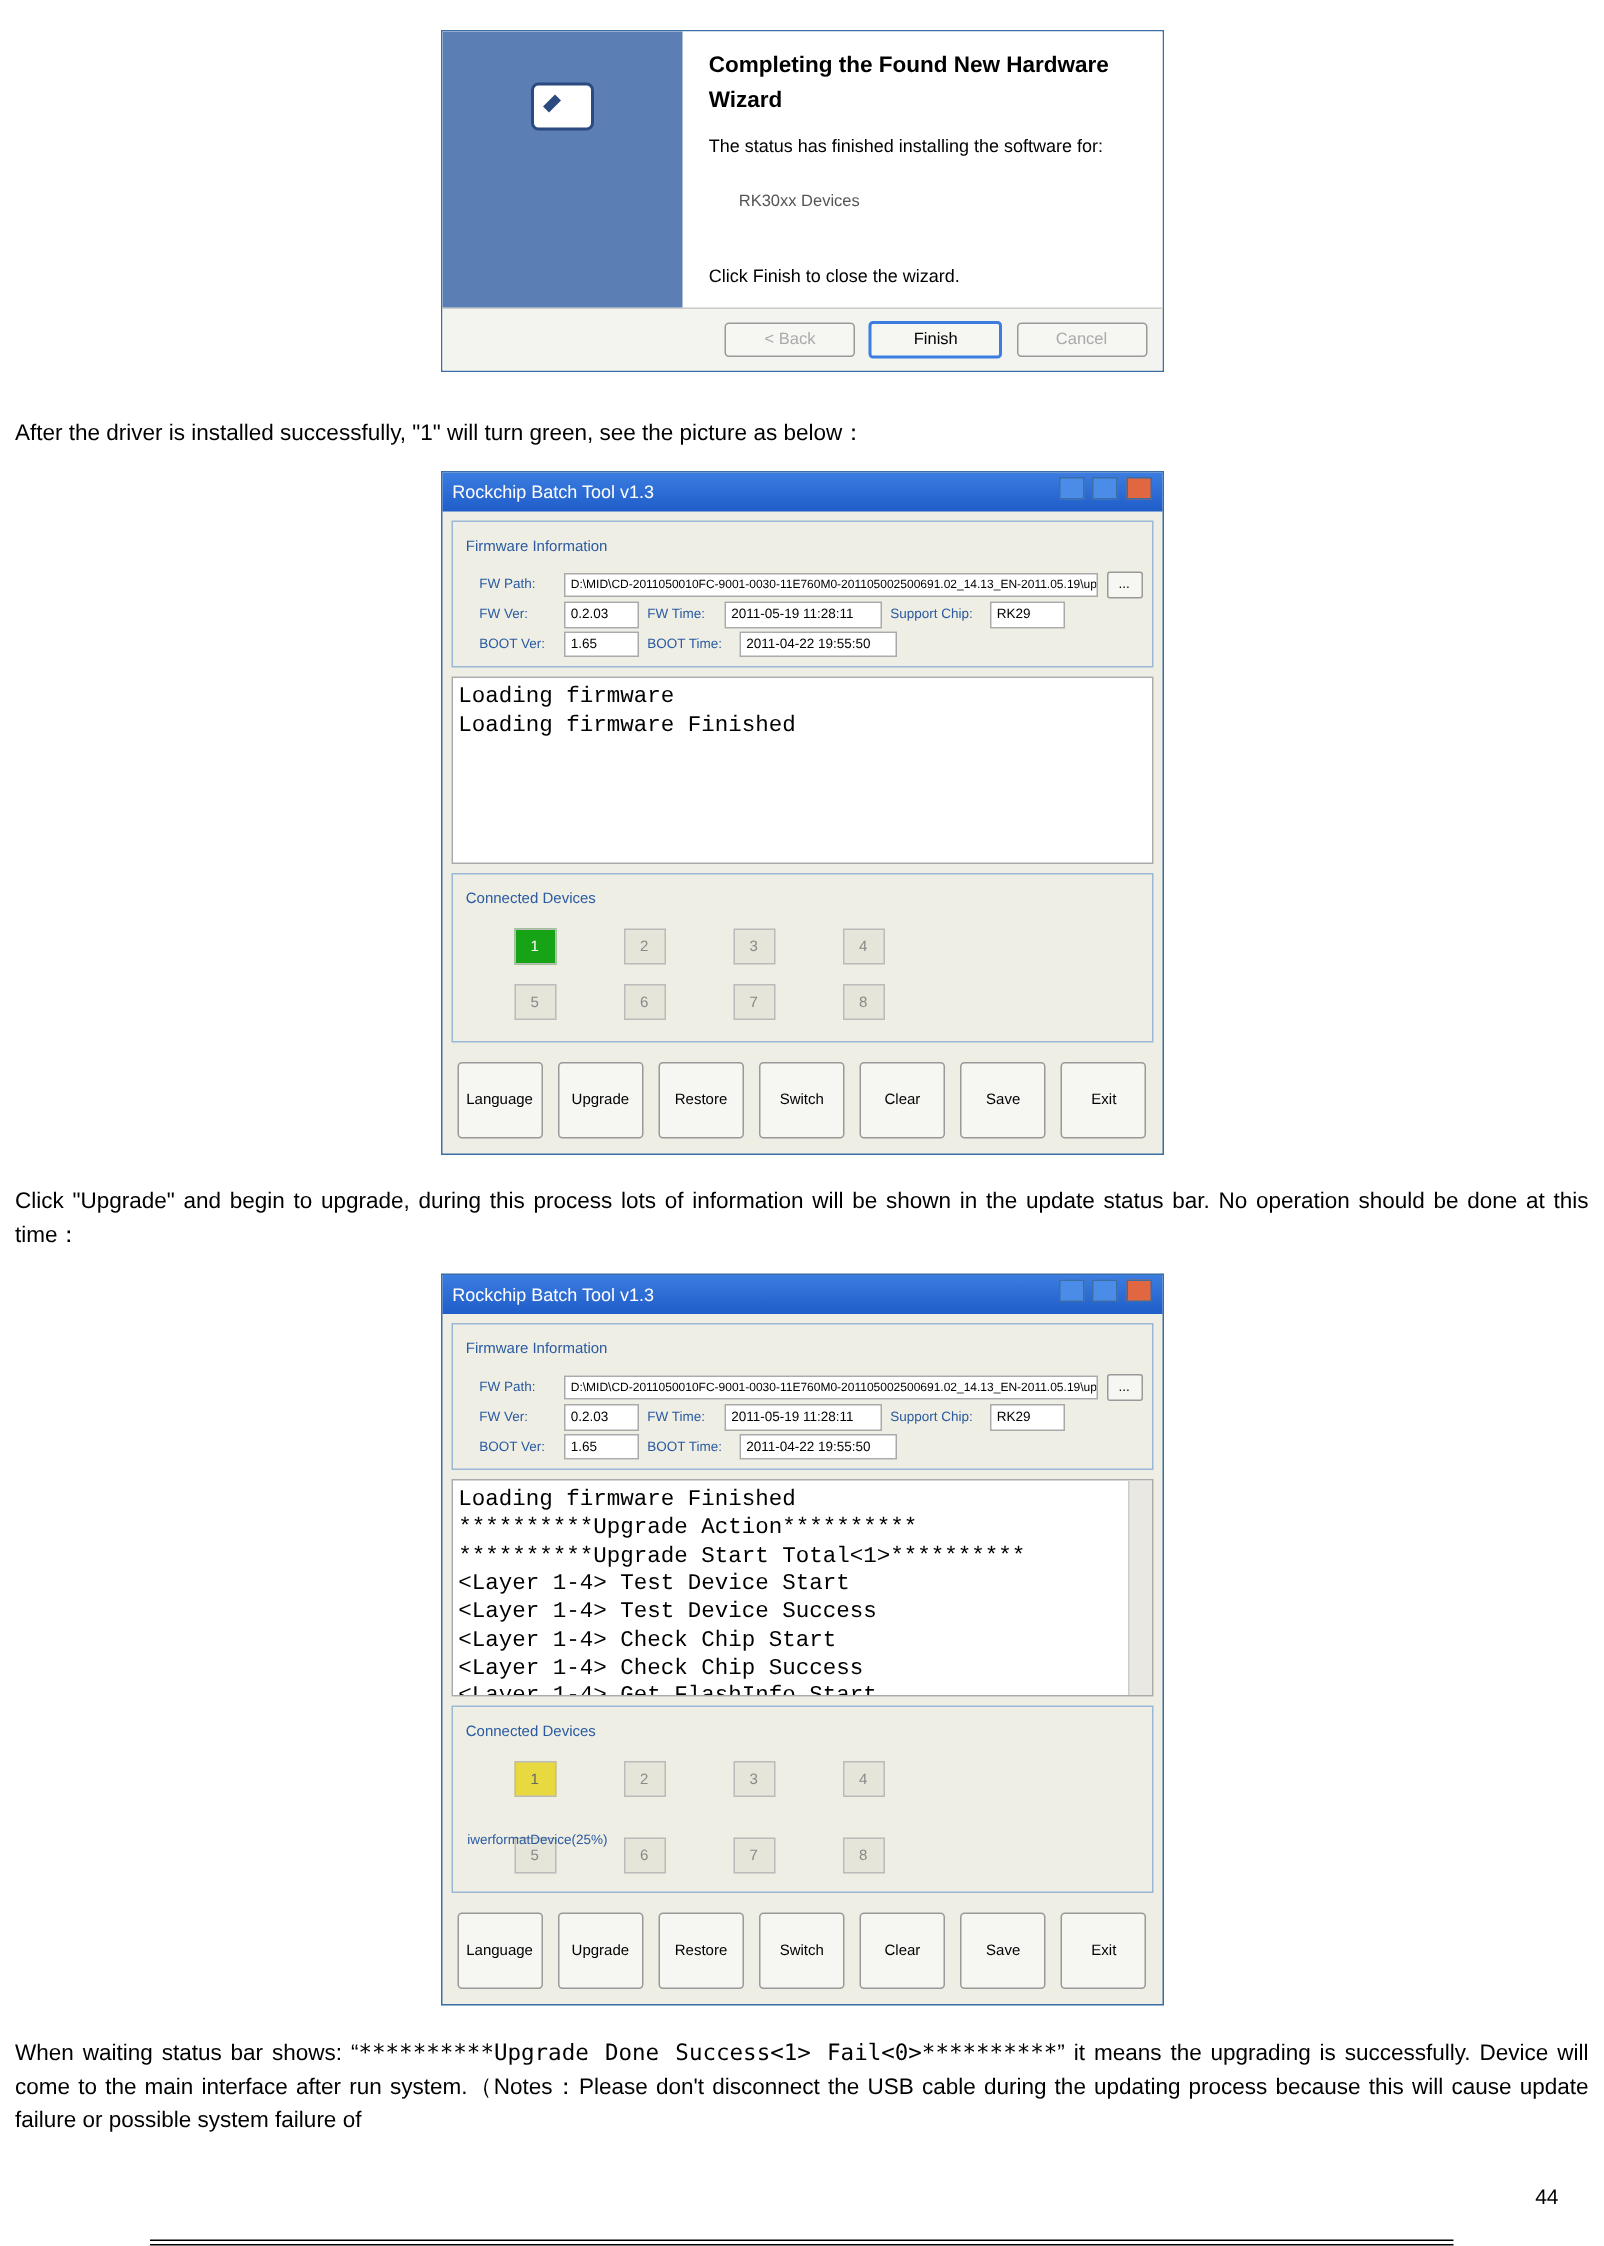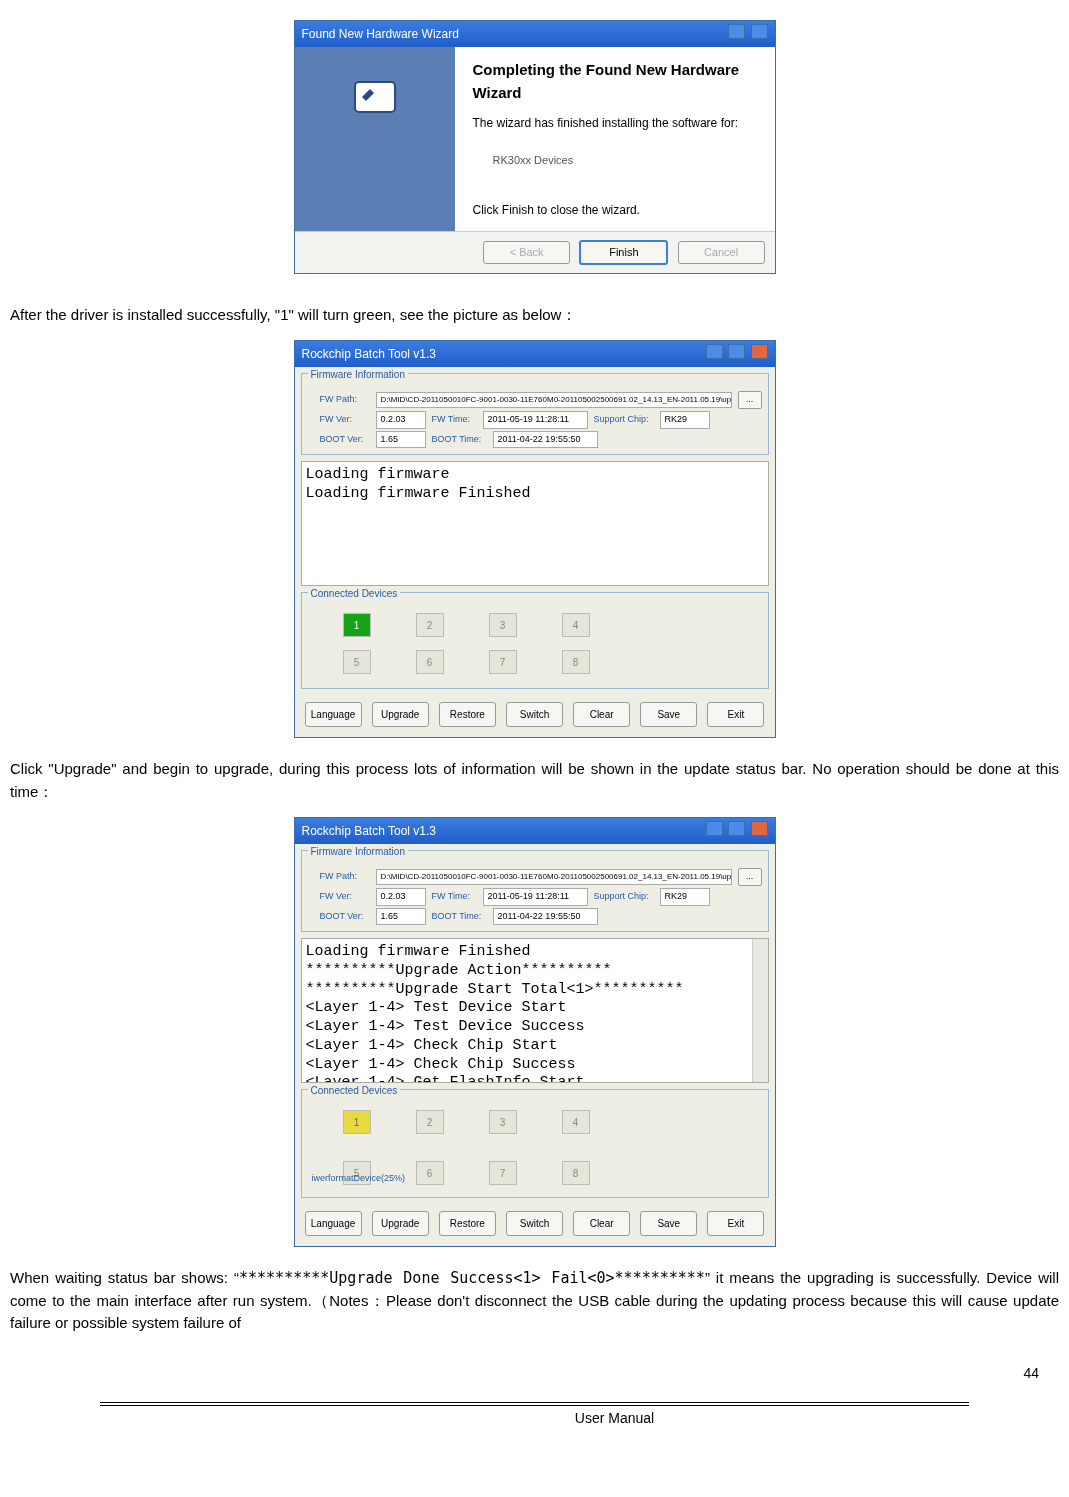--- a/index.html
+++ b/index.html
@@ -88,21 +88,21 @@
   .tool {
     width: 480px;
     margin: 0 auto 20px;
     border: 1px solid #3b6ea5;
     background: #eeeee5;
     font-size: 10px;
   }
   .gbox {
     border: 1px solid #9bb7d6;
     margin: 6px;
-    padding: 0 6px 6px;
+    padding: 16px 6px 6px;
     position: relative;
   }
   .gbox-title {
     color: #2a5aa0;
     background: #eeeee5;
     position: relative;
     top: -7px;
     padding: 0 3px;
     font-size: 10px;
   }
@@ -169,21 +169,21 @@
   }
   .bbar {
     padding: 7px 10px 10px;
     display: flex;
     gap: 10px;
     justify-content: space-between;
   }
   .tbtn {
     flex: 1;
     max-width: 60px;
-    padding: 4px 0;
+    padding: 17px 0;
     background: #f6f6f3;
     border: 1px solid #999;
     border-radius: 3px;
     text-align: center;
     font-size: 10px;
   }
   .codesnip {
     font-family: 'SimSun', monospace;
     font-size: 15px;
   }
@@ -203,37 +203,30 @@
     padding: 0 20px;
   }
   .frow2 .um { flex:1; text-align:center; margin-left:160px; }
   .frow2 .pg { margin-left:auto; position:relative; top:-16px; }
   .devbox-wrap { position: relative; }
 </style>
 </head>
 <body>
 
 <div class="wizard">
-  <div class="tb">
-    <span>Found New Hardware Wizard</span>
-    <span class="winbtns">
-      <span></span>
-      <span></span>
-    </span>
-  </div>
   <div class="wbody">
     <div class="leftp">
       <svg viewBox="0 0 50 50">
         <rect x="5" y="10" width="40" height="30" rx="4" fill="#fff" stroke="#2a4a80" stroke-width="2"></rect>
         <path d="M12 25 l8 -8 l4 4 l-8 8 z" fill="#2a4a80"></path>
       </svg>
     </div>
     <div class="rightp">
       <h3>Completing the Found New Hardware Wizard</h3>
-      <div class="sub">The wizard has finished installing the software for:</div>
+      <div class="sub">The status has finished installing the software for:</div>
       <div class="dev">RK30xx Devices</div>
       <div class="closeline">Click Finish to close the wizard.</div>
     </div>
   </div>
   <div class="btnrow">
     <span class="winbtn dis">&lt; Back</span>
     <span class="winbtn primary">Finish</span>
     <span class="winbtn dis">Cancel</span>
   </div>
 </div>

